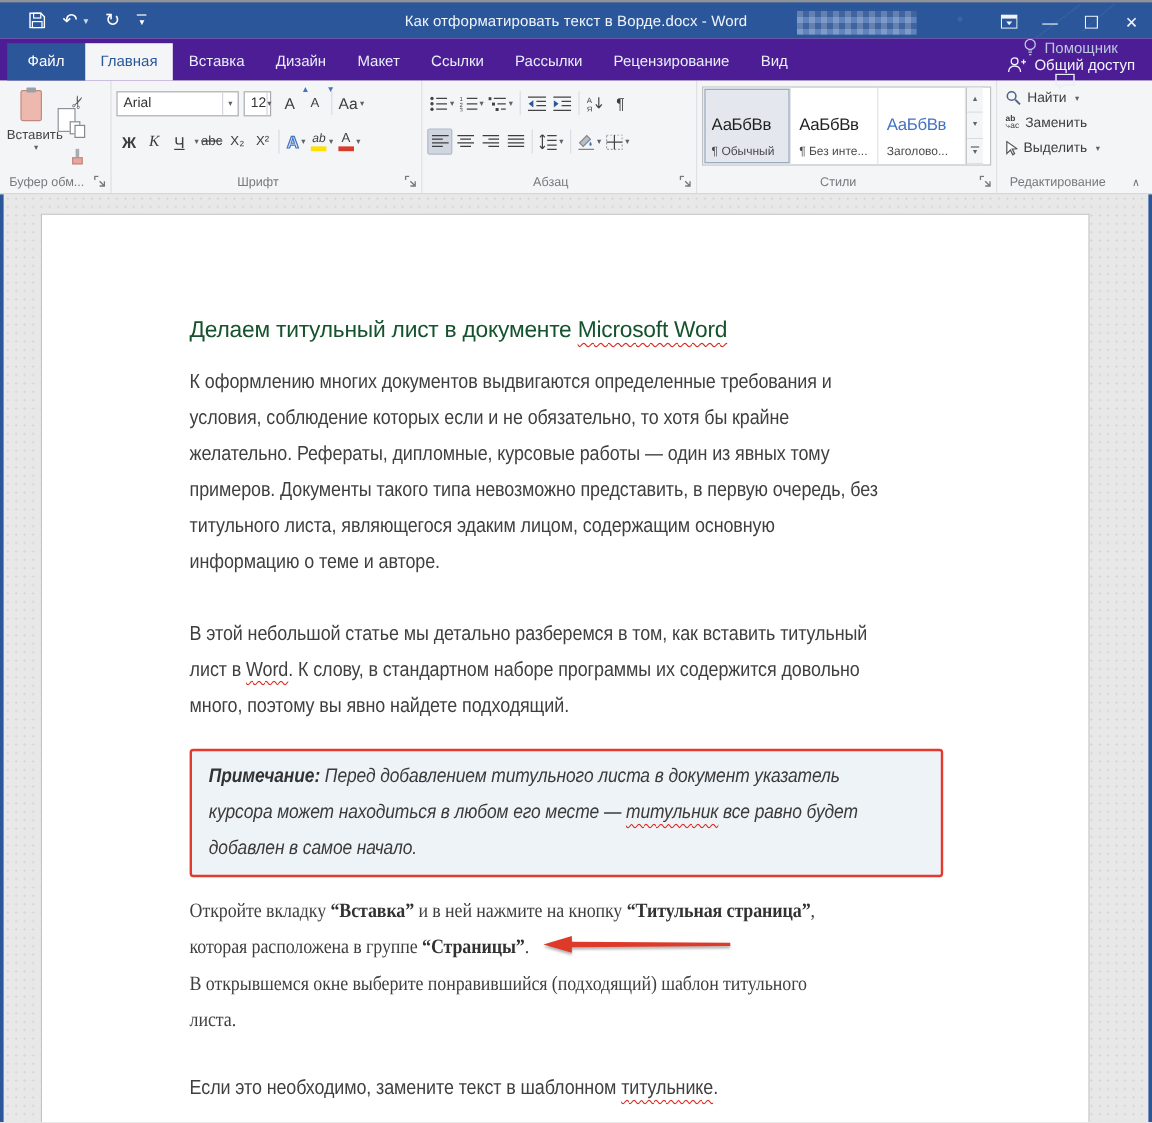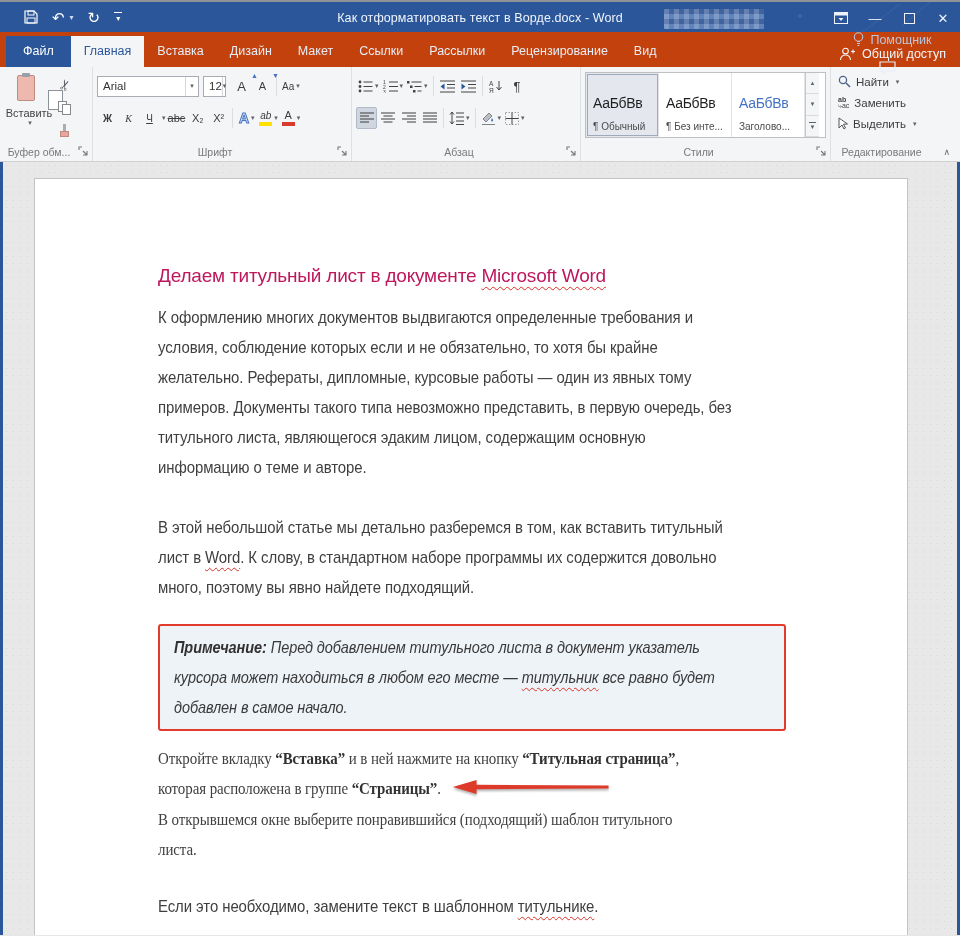--- a/index.html
+++ b/index.html
@@ -21,21 +21,21 @@
   .blurbox { position:absolute; left:664px; top:7px; width:100px; height:20px; z-index:2;
              background:
                repeating-linear-gradient(90deg, rgba(255,255,255,.22) 0 5px, rgba(255,255,255,.04) 5px 10px),
                repeating-linear-gradient(0deg, rgba(130,160,210,.55) 0 5px, rgba(70,100,160,.55) 5px 10px);
              border-radius:1px; }
   .winbtns { position:absolute; right:0; top:0; height:32px; display:flex; align-items:center; z-index:3; }
   .winbtn { width:34px; height:30px; display:flex; align-items:center; justify-content:center;
             color:#eef2fa; font-size:13px; }
 
   
-  .tabrow { position:relative; height:35px; background:#c2410c; display:flex; align-items:flex-end;
+  .tabrow { position:relative; height:35px; background:#4c1d95; display:flex; align-items:flex-end;
             color:#e8eef8; font-size:12.5px; z-index:1; }
   .tab { padding:8px 13px 9px; cursor:default; }
   .tab.file { background:#2b579a; color:#fff; padding:8px 17px 9px; margin-left:6px; }
   .tab.active { background:#f4f5f7; color:#2b579a; }
   .tab-extras { display:flex; align-items:center; margin-left:auto; height:100%;flex-direction:column; }
   .assistant { display:flex; align-items:center; gap:6px; color:#b9c7e0; padding:0 14px; }
   .share { display:flex; align-items:center; gap:7px; color:#f2f6fc; padding:0 14px; }
   .comment-btn { padding:0 16px 0 6px; display:flex; align-items:center; }
 
   
@@ -69,21 +69,21 @@
   .fpaint { position:relative; width:13px; height:14px; }
   .fpaint .handle { position:absolute; left:5px; top:0; width:3px; height:7px; background:#a9adb3; }
   .fpaint .head { position:absolute; left:2px; top:7px; width:9px; height:6px; background:#e8a79e; border:1px solid #c08a80; }
 
   
   .g-font { width:259px; }
   .combo { display:flex; align-items:center; background:#fff; border:1px solid #ababb3; height:21px;
            font-size:11.5px; color:#333; padding-left:5px; }
   .combo .cdd { margin-left:auto; width:13px; height:100%; display:flex; align-items:center;
                 justify-content:center; border-left:1px solid #d6d6dc; font-size:7px; color:#5f6267; }
-  .fletter { font-size:10px; }
+  .fletter { font-size:13px; }
   .bold-zh { font-weight:bold; } .ital-k { font-style:italic; font-family:"Liberation Serif",serif; }
   .und-ch { text-decoration:underline; }
   .strike { text-decoration:line-through; font-size:11px; }
   .ulbar { display:flex; flex-direction:column; align-items:center; line-height:1; }
   .ulbar .bar { width:13px; height:4px; margin-top:1px; }
   .bar-yellow { background:#ffe000; } .bar-red { background:#d83b2c; }
   .effectA { color:#eef3fb; -webkit-text-stroke:1px #4472c4; font-size:14px; font-weight:bold; }
   .grow-shrink { position:relative; font-size:13px; }
   .grow-shrink .tri { position:absolute; top:-3px; right:-6px; font-size:7px; color:#4472c4; }
 
@@ -112,21 +112,21 @@
   .collapse-strip { width:27px; position:relative; }
   .collapse-btn { position:absolute; bottom:4px; right:9px; font-size:9px; color:#6d6f73; }
 
   
   .docarea { position:relative; height:773px; background:#e8e8e8;
              background-image:radial-gradient(#d7d7d9 .8px, transparent .8px); background-size:7px 7px;
              border-left:3px solid #2b579a; border-right:3px solid #2b579a; overflow:hidden; }
   .page { position:absolute; left:31px; top:16px; width:874px; height:790px; background:#fff;
           border:1px solid #c3c3c5; }
   .content { padding:86px 0 0 123px; width:730px; color:#3f3f3f; }
-  .h-doc { font-size:19px; color:#be185d; letter-spacing:-.2px; white-space:nowrap; }
+  .h-doc { font-size:19px; color:#14532d; letter-spacing:-.2px; white-space:nowrap; }
   .bline { line-height:30px; font-size:17px; white-space:nowrap; transform:scaleX(.88);
            transform-origin:0 50%; letter-spacing:-.1px; }
   .sq { text-decoration:underline; text-decoration-style:wavy; text-decoration-color:#d93025;
         text-decoration-thickness:1px; text-underline-offset:4px; }
   .b { font-weight:bold; color:#323232; }
   .p-gap1 { margin-top:16px; } .p-gap2 { margin-top:30px; }
   .notebox { margin-top:21px; width:628px; border:2px solid #e23b2e; border-radius:3px; background:#eef3f8;
              padding:6px 14px 7px; font-style:italic; color:#3a3a3a; }
   .notebox .bline { font-size:16.5px; }
   .p3 { margin-top:13px;font-family:Liberation Serif, serif; }

